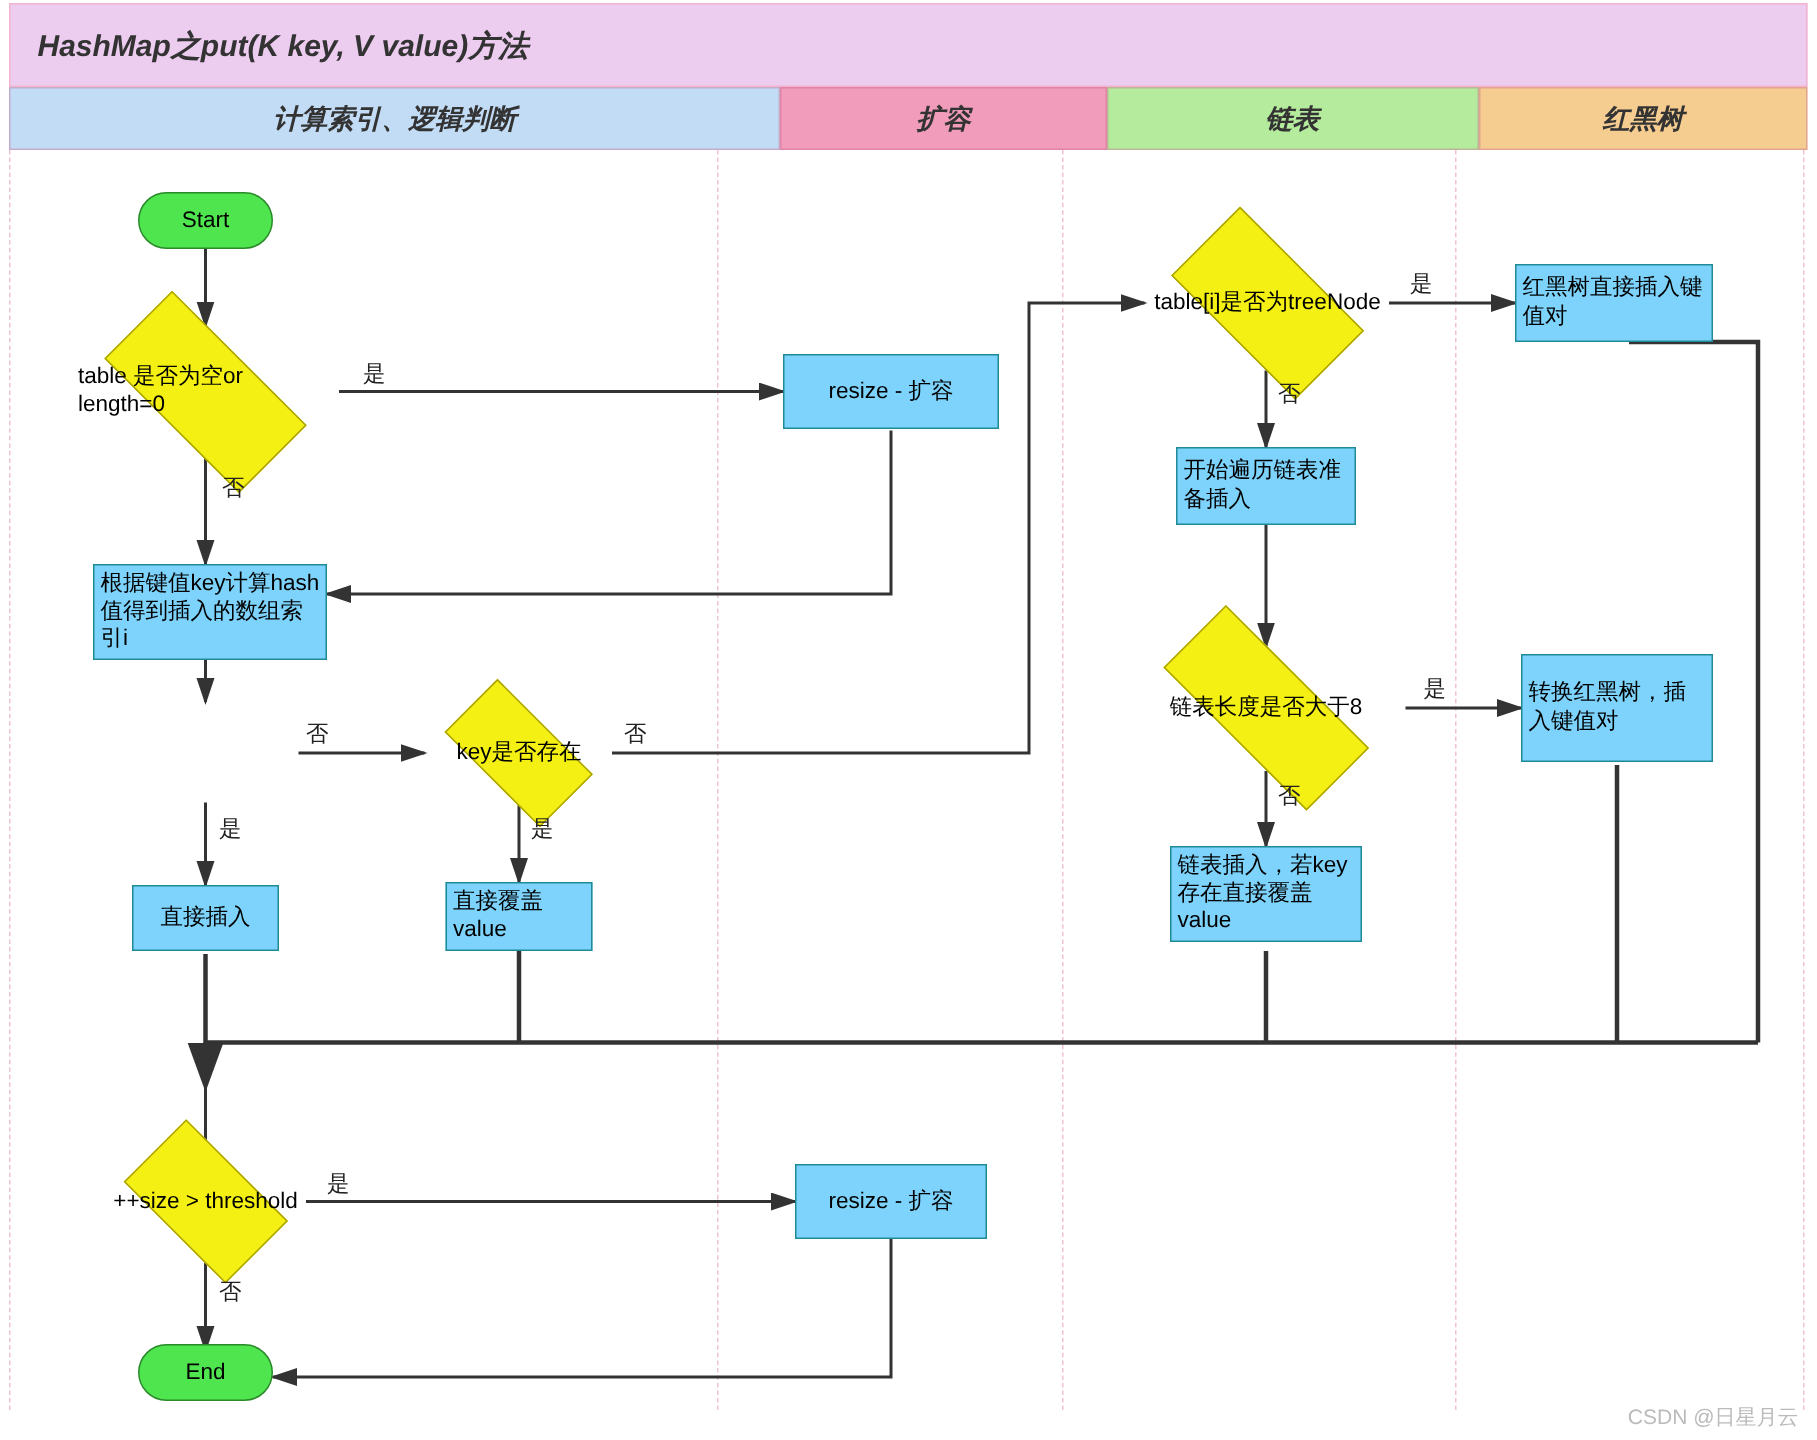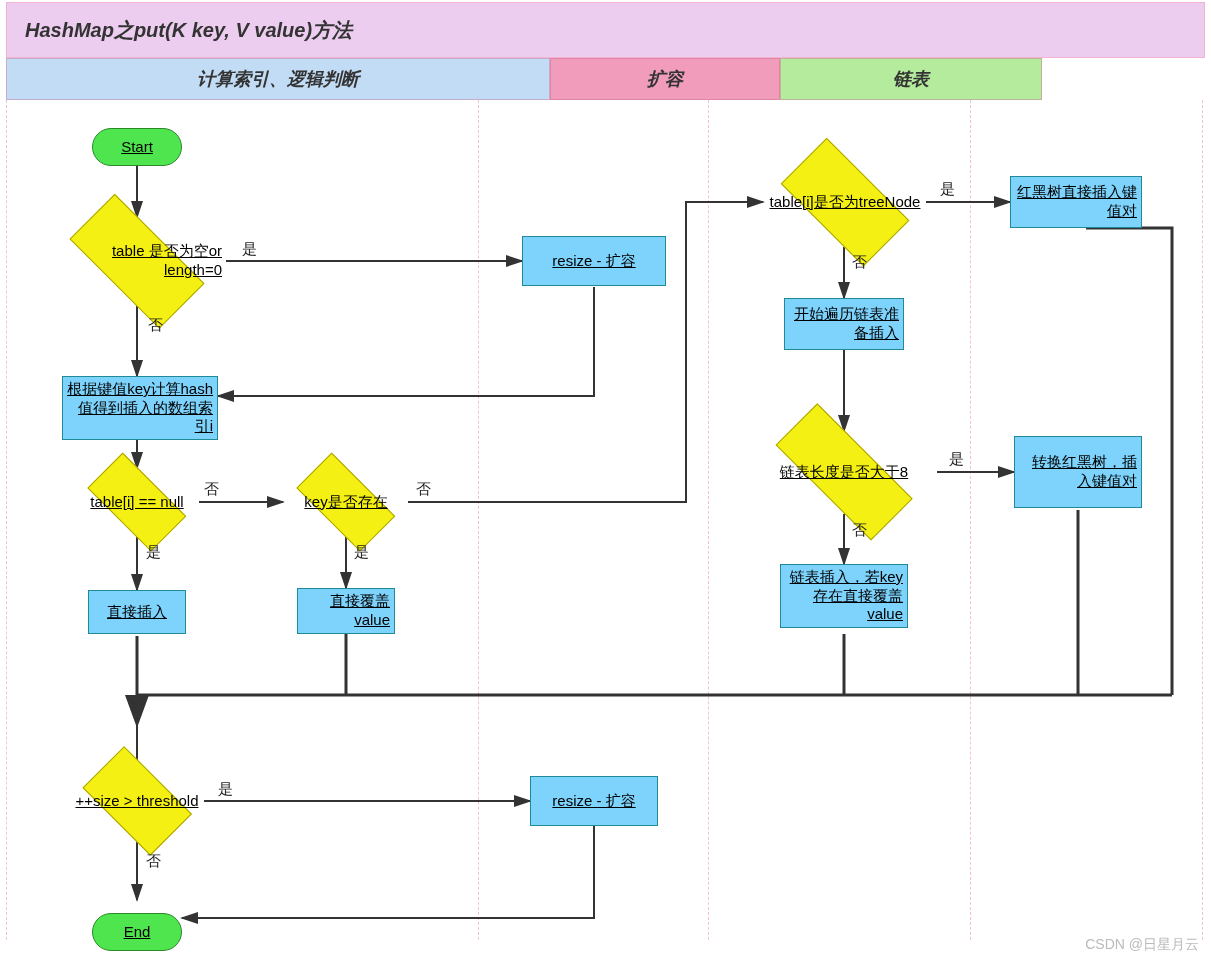--- a/index.html
+++ b/index.html
@@ -73,26 +73,25 @@
     width: 0;
     border-left: 1px dashed rgba(220,100,150,0.4);
   }
   
   .node {
     position: absolute;
     box-sizing: border-box;
     display: flex;
     align-items: center;
     justify-content: center;
-    text-align: right;
+    text-align: left;
     font-size: 15px;
     line-height: 1.25;
     padding: 4px;
     z-index: 5;
-    text-decoration: underline;
   }
   .terminator {
     background: #4fe54f;
     border: 1px solid #2a8a2a;
     border-radius: 22px;
     font-weight: 500;
   }
   .process {
     background: #7dd3fc;
     border: 1px solid #1f8b96;
@@ -145,20 +144,21 @@
 <body>
 
 <div class="page">
 
   <div class="title-band">HashMap之put(K key, V value)方法</div>
 
   <div class="cols-row">
     <div class="col-head col1" style="width:544px">计算索引、逻辑判断</div>
     <div class="col-head col2" style="width:230px">扩容</div>
     <div class="col-head col3" style="width:262px">链表</div>
+    <div class="col-head col4" style="width:232px">红黑树</div>
   </div>
 
   <div class="canvas">
 
     <div class="lane-div" style="left:472px"></div>
     <div class="lane-div" style="left:702px"></div>
     <div class="lane-div" style="left:964px"></div>
     <div class="lane-div" style="left:0px"></div>
     <div class="lane-div" style="left:1196px"></div>
 
@@ -226,23 +226,20 @@
     <div class="node terminator" style="left:86px; top:28px; width:90px; height:38px">Start</div>
 
     <div class="node decision" style="left:42px; top:117px; width:178px; height:88px">
       <span class="txt">table 是否为空or length=0</span>
     </div>
 
     <div class="node process" style="left:56px; top:276px; width:156px; height:64px">根据键值key计算hash值得到插入的数组索引i</div>
 
     <div class="node process" style="left:516px; top:136px; width:144px; height:50px">resize - 扩容</div>
 
-    <div class="node decision" style="left:68px; top:368px; width:126px; height:68px">
-      <span class="txt">table[i] == null</span>
-    </div>
 
     <div class="node decision" style="left:277px; top:368px; width:126px; height:68px">
       <span class="txt">key是否存在</span>
     </div>
 
     <div class="node process" style="left:82px; top:490px; width:98px; height:44px">直接插入</div>
 
     <div class="node process" style="left:291px; top:488px; width:98px; height:46px">直接覆盖value</div>
 
     <div class="node decision" style="left:757px; top:57px; width:164px; height:90px">
@@ -260,21 +257,21 @@
     <div class="node process" style="left:1008px; top:336px; width:128px; height:72px">转换红黑树，插入键值对</div>
 
     <div class="node process" style="left:774px; top:464px; width:128px; height:64px">链表插入，若key存在直接覆盖value</div>
 
     <div class="node decision" style="left:64px; top:660px; width:134px; height:82px">
       <span class="txt">++size &gt; threshold</span>
     </div>
 
     <div class="node process" style="left:524px; top:676px; width:128px; height:50px">resize - 扩容</div>
 
-    <div class="node terminator" style="left:86px; top:813px; width:90px; height:38px">End</div>
+    <div class="node terminator" style="left:86px; top:796px; width:90px; height:38px">End</div>
 
     <span class="lbl" style="left:236px; top:140px">是</span>
     <span class="lbl" style="left:142px; top:216px">否</span>
 
     <span class="lbl" style="left:198px; top:380px">否</span>
     <span class="lbl" style="left:140px; top:443px">是</span>
 
     <span class="lbl" style="left:410px; top:380px">否</span>
     <span class="lbl" style="left:348px; top:443px">是</span>
 

